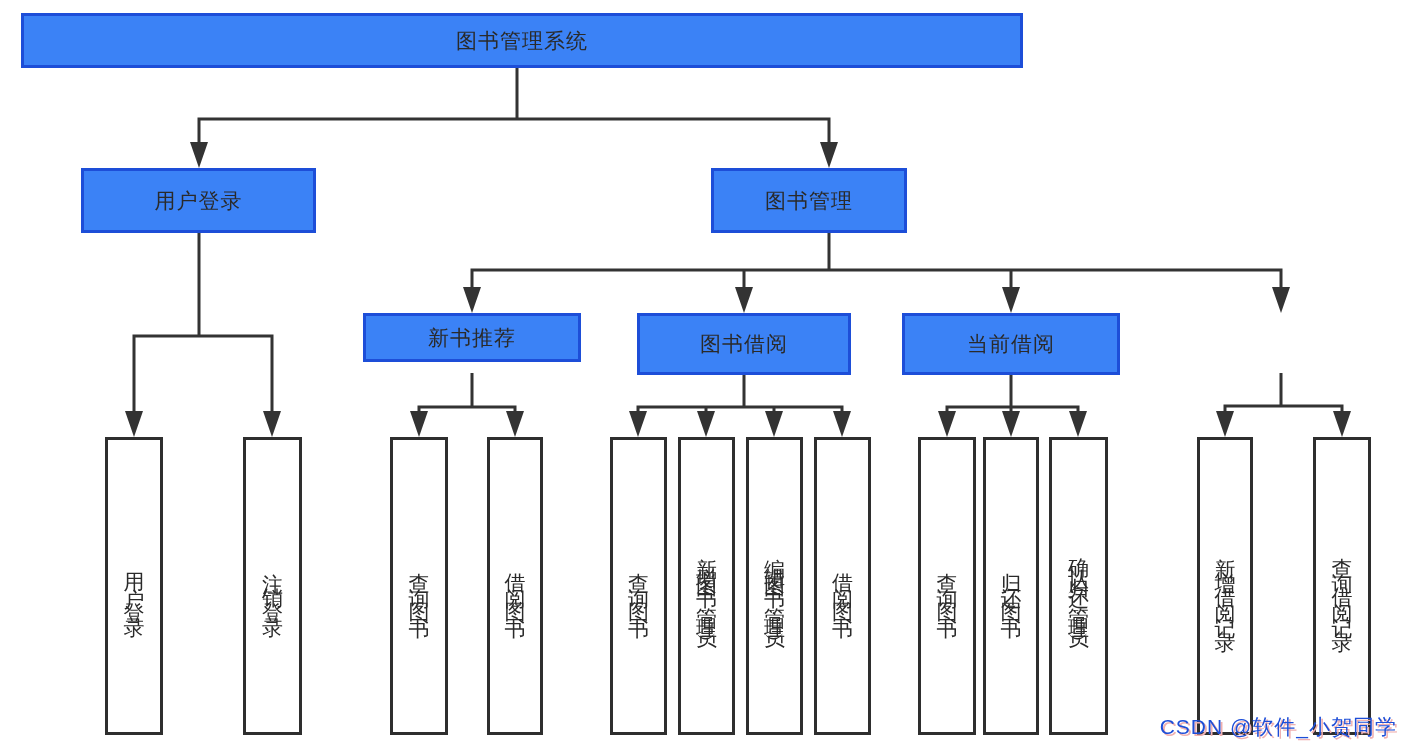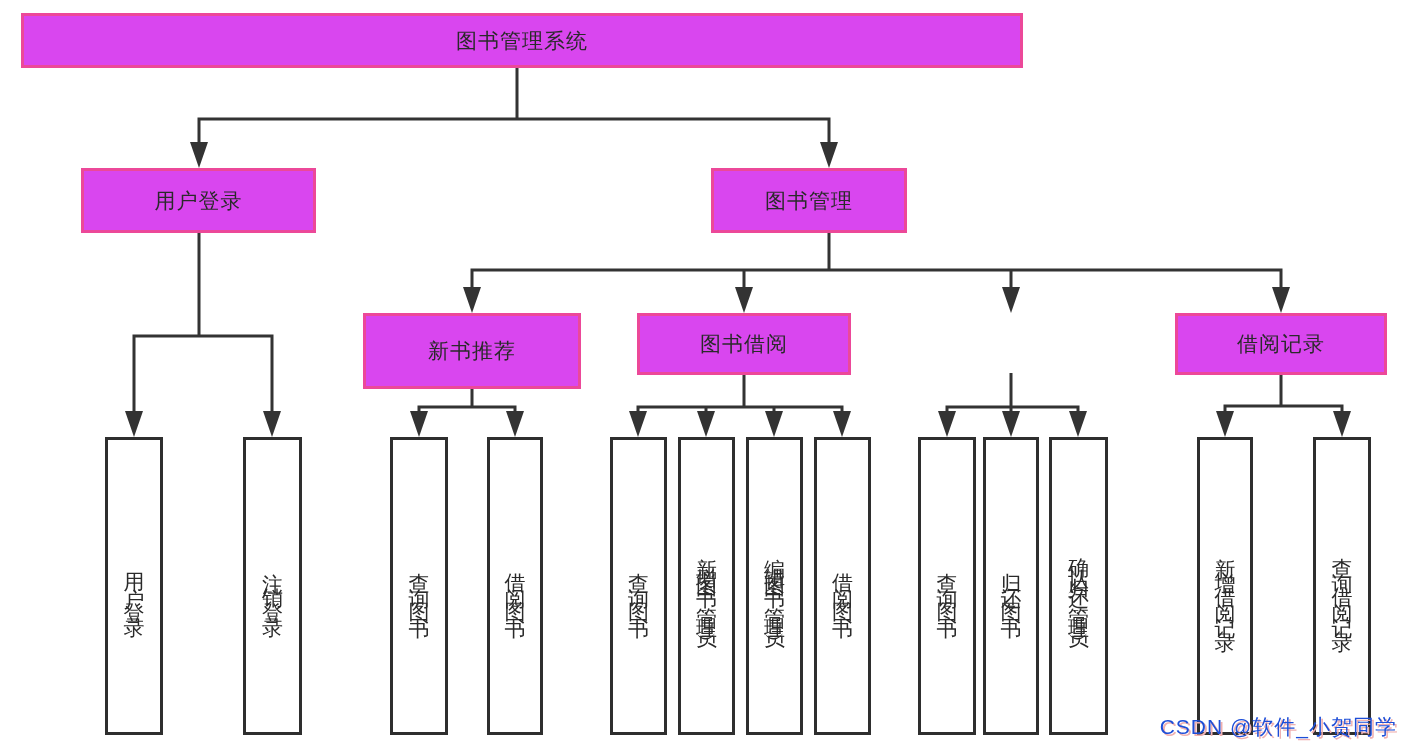--- a/index.html
+++ b/index.html
@@ -12,22 +12,22 @@
     overflow: hidden;
   }
   #wires {
     position: absolute;
     left: 0; top: 0;
     width: 1405px; height: 747px;
   }
   .node {
     position: absolute;
     box-sizing: border-box;
-    border: 3px solid #ec4899;
-    background: #d946ef;
+    border: 3px solid #1d4ed8;
+    background: #3b82f6;
     display: flex;
     align-items: center;
     justify-content: center;
     font-size: 21px;
     color: #2a2a2a;
     letter-spacing: 1px;
     white-space: nowrap;
   }
   .vnode {
     position: absolute;
@@ -94,23 +94,23 @@
       <polygon points="1216,411 1234,411 1225,437"></polygon>
       <polygon points="1333,411 1351,411 1342,437"></polygon>
     </g>
   </svg>
 
   <div class="node" style="left:21px; top:13px; width:1002px; height:55px;">图书管理系统</div>
 
   <div class="node" style="left:81px; top:168px; width:235px; height:65px;">用户登录</div>
   <div class="node" style="left:711px; top:168px; width:196px; height:65px;">图书管理</div>
 
-  <div class="node" style="left:363px; top:313px; width:218px; height:76px;">新书推荐</div>
+  <div class="node" style="left:363px; top:313px; width:218px; height:49px;">新书推荐</div>
   <div class="node" style="left:637px; top:313px; width:214px; height:62px;text-align:center;">图书借阅</div>
-  <div class="node" style="left:1175px; top:313px; width:212px; height:62px;">借阅记录</div>
+  <div class="node" style="left:902px; top:313px; width:218px; height:62px;">当前借阅</div>
 
   <div class="vnode" style="left:105px; width:58px;">用户登录</div>
   <div class="vnode" style="left:243px; width:59px;">注销登录</div>
 
   <div class="vnode" style="left:390px; width:58px;">查询图书</div>
   <div class="vnode" style="left:487px; width:56px;">借阅图书</div>
 
   <div class="vnode" style="left:610px; width:57px;">查询图书</div>
   <div class="vnode dense" style="left:678px; width:57px;">新增图书（管理员）</div>
   <div class="vnode dense" style="left:746px; width:57px;">编辑图书（管理员）</div>

